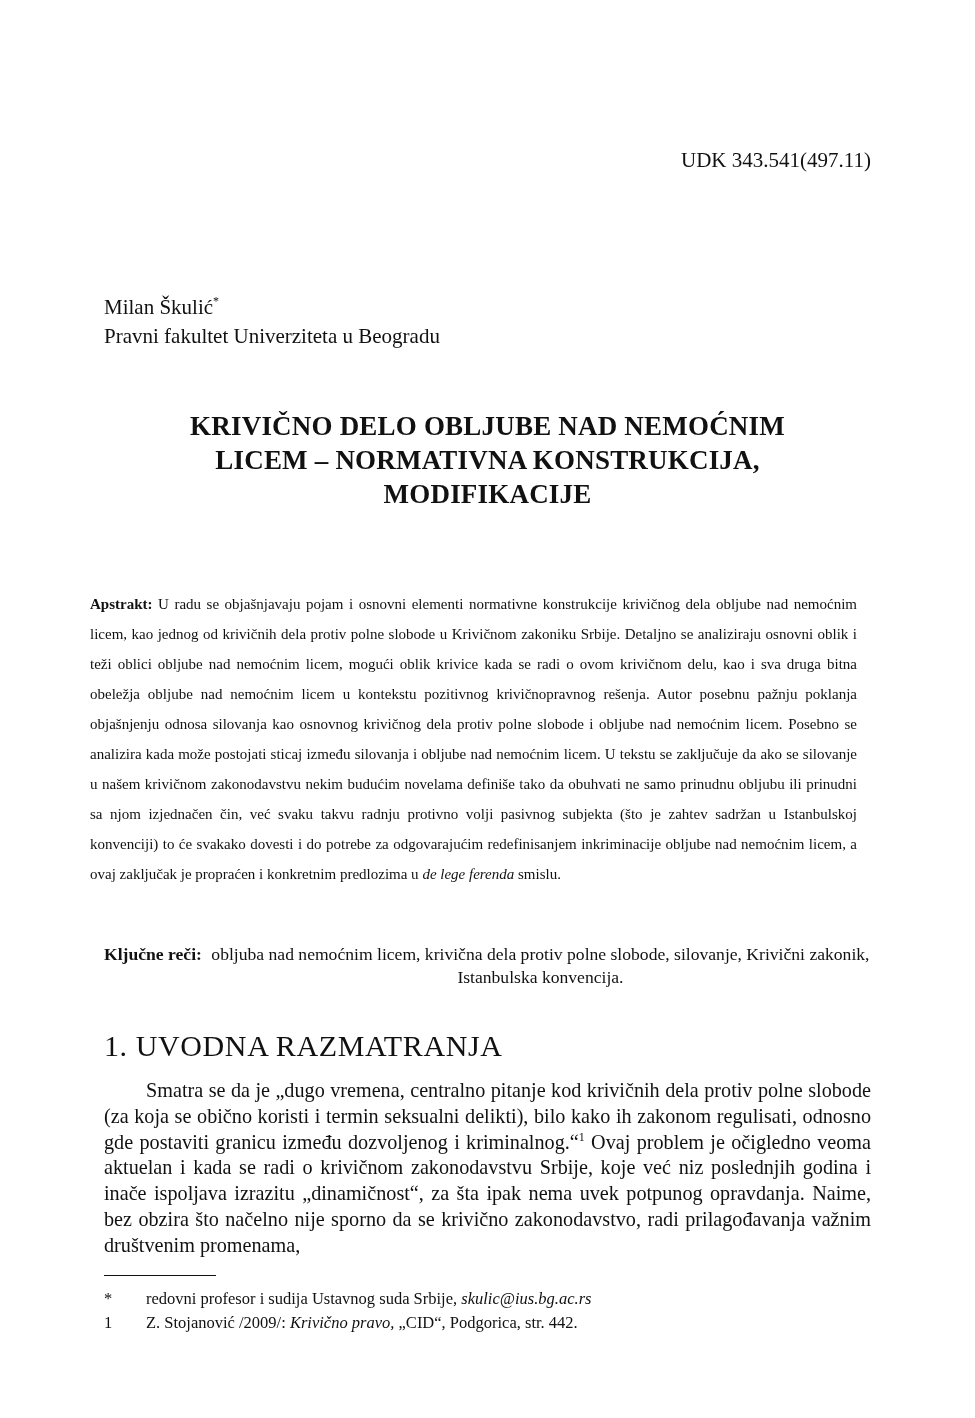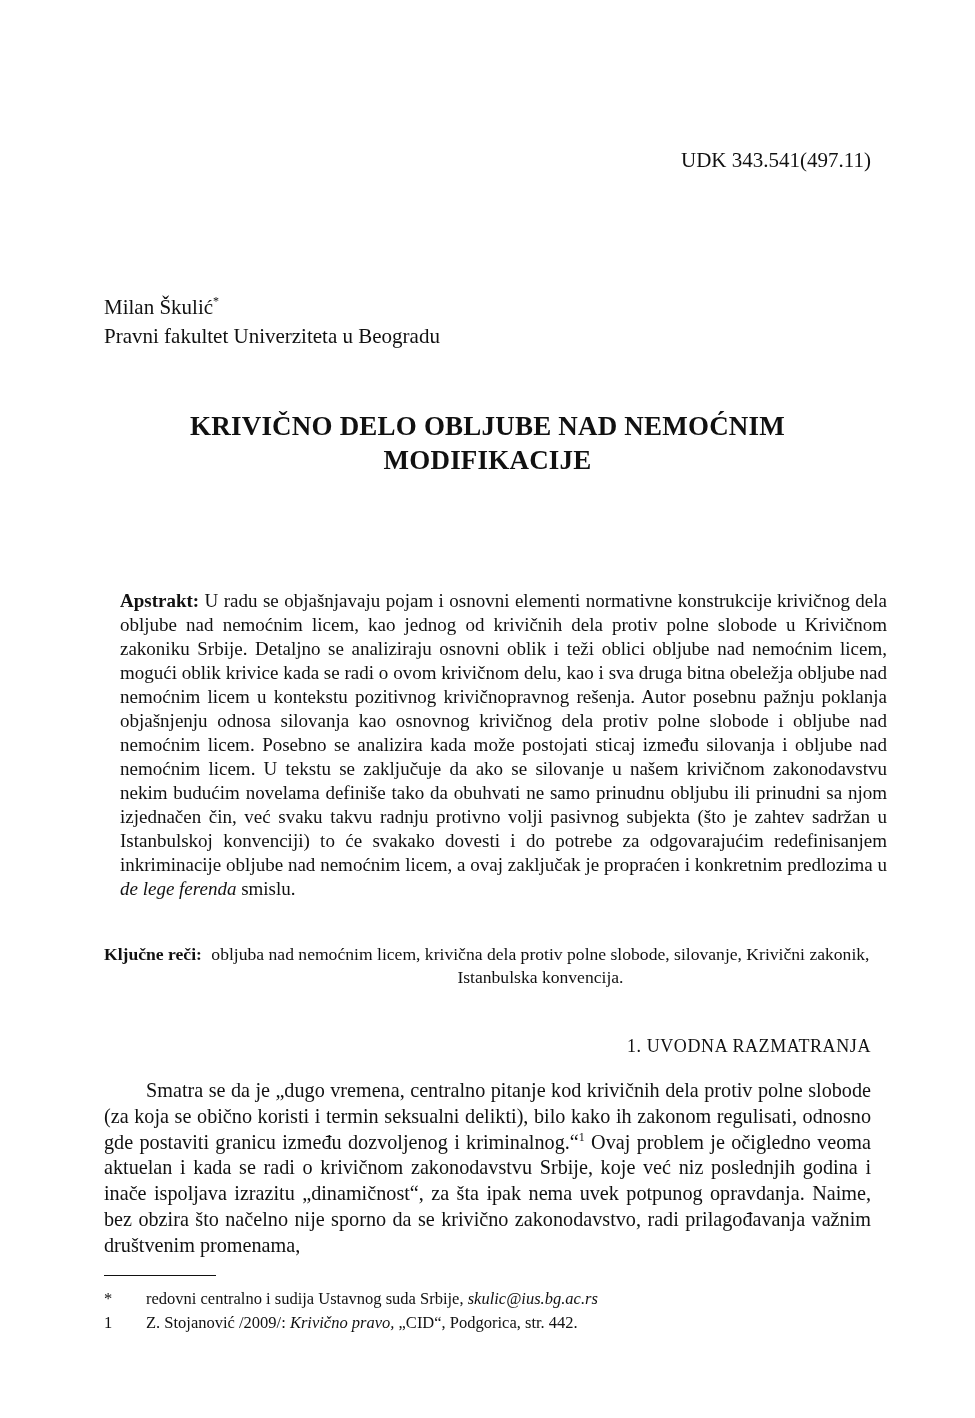--- a/index.html
+++ b/index.html
@@ -18,35 +18,35 @@
     font-size: 21px; line-height: 29px;
   }
   .author .name { }
   .author sup { font-size: 12px; vertical-align: 9px; font-style: normal; }
   .title {
     position: absolute; left: 104px; width: 767px; top: 409px; text-align: center;
     font-size: 27px; line-height: 34px; font-weight: bold; letter-spacing: 0.2px;
   }
   .title div { white-space: nowrap; }
   .abstract {
-    position: absolute; left: 120px; width: 767px; top: 589px;
-    font-size: 19px; line-height: 24px; text-align: justify;
+    position: absolute; left: 90px; width: 767px; top: 589px;
+    font-size: 15px; line-height: 30px; text-align: justify;
   }
   .abstract b { font-weight: bold; }
   .keywords {
     position: absolute; left: 104px; width: 767px; top: 943px;
     font-size: 17.6px; line-height: 23.2px;
     display: flex;
     text-align: center;
   }
   .keywords .kw-label { font-weight: bold; white-space: nowrap; margin-right: 8px; }
   .keywords .kw-text { flex: 1; }
   .section {
-    position: absolute; left: 104px; width: 767px; top: 1031px; text-align: right;
-    font-size: 18px; line-height: 30px; letter-spacing: 0.6px;
+    position: absolute; left: 104px; width: 767px; top: 1031px; text-align: left;
+    font-size: 30px; line-height: 30px; letter-spacing: 0.6px;
   }
   .body-text {
     position: absolute; left: 104px; width: 767px; top: 1078px;
     font-size: 20.2px; line-height: 25.8px; text-align: justify;
     text-indent: 42px;
   }
   .body-text sup { font-size: 12px; vertical-align: 8px; line-height: 0; }
   .fn-rule {
     position: absolute; left: 104px; top: 1275px; width: 112px; height: 0;
     border-top: 1.5px solid #111111;
@@ -66,38 +66,39 @@
   <div>UDK 343.541(497.11)</div>
 </div>
 
 <div class="author">
   <div><span class="name">Milan Škulić</span><sup>*</sup></div>
   <div>Pravni fakultet Univerziteta u Beogradu</div>
 </div>
 
 <div class="title">
   <div>KRIVIČNO DELO OBLJUBE NAD NEMOĆNIM</div>
+  <div>LICEM – NORMATIVNA KONSTRUKCIJA,</div>
   <div>MODIFIKACIJE</div>
 </div>
 
 <div class="abstract"><b>Apstrakt:</b><span> U radu se objašnjavaju pojam i osnovni elementi normativne konstrukcije krivičnog dela obljube nad nemoćnim licem, kao jednog od krivičnih dela protiv polne slobode u Krivičnom zakoniku Srbije. Detaljno se analiziraju osnovni oblik i teži oblici obljube nad nemoćnim licem, mogući oblik krivice kada se radi o ovom krivičnom delu, kao i sva druga bitna obeležja obljube nad nemoćnim licem u kontekstu pozitivnog krivičnopravnog rešenja. Autor posebnu pažnju poklanja objašnjenju odnosa silovanja kao osnovnog krivičnog dela protiv polne slobode i obljube nad nemoćnim licem. Posebno se analizira kada može postojati sticaj između silovanja i obljube nad nemoćnim licem. U tekstu se zaključuje da ako se silovanje u našem krivičnom zakonodavstvu nekim budućim novelama definiše tako da obuhvati ne samo prinudnu obljubu ili prinudni sa njom izjednačen čin, već svaku takvu radnju protivno volji pasivnog subjekta (što je zahtev sadržan u Istanbulskoj konvenciji) to će svakako dovesti i do potrebe za odgovarajućim redefinisanjem inkriminacije obljube nad nemoćnim licem, a ovaj zaključak je propraćen i konkretnim predlozima u </span><i>de lege ferenda</i><span> smislu.</span></div>
 
 <div class="keywords">
   <span class="kw-label">Ključne reči:</span>
   <span class="kw-text">obljuba nad nemoćnim licem, krivična dela protiv polne slobode, silovanje, Krivični zakonik, Istanbulska konvencija.</span>
 </div>
 
 <div class="section">1. UVODNA RAZMATRANJA</div>
 
 <div class="body-text"><span>Smatra se da je „dugo vremena, centralno pitanje kod krivičnih dela protiv polne slobode (za koja se obično koristi i termin seksualni delikti), bilo kako ih zakonom regulisati, odnosno gde postaviti granicu između dozvoljenog i kriminalnog.“</span><sup>1</sup><span> Ovaj problem je očigledno veoma aktuelan i kada se radi o krivičnom zakonodavstvu Srbije, koje već niz poslednjih godina i inače ispoljava izrazitu „dinamičnost“, za šta ipak nema uvek potpunog opravdanja. Naime, bez obzira što načelno nije sporno da se krivično zakonodavstvo, radi prilagođavanja važnim društvenim promenama,</span></div>
 
 <div class="fn-rule"></div>
 
 <div class="footnotes">
   <div class="fn">
     <span class="mark">*</span>
-    <span><span>redovni centralno i sudija Ustavnog suda Srbije, </span><i>skulic@ius.bg.ac.rs</i><span></span></span>
+    <span><span>redovni profesor i sudija Ustavnog suda Srbije, </span><i>skulic@ius.bg.ac.rs</i><span></span></span>
   </div>
   <div class="fn">
     <span class="mark">1</span>
     <span><span>Z. Stojanović /2009/: </span><i>Krivično pravo,</i><span> „CID“, Podgorica, str. 442.</span></span>
   </div>
 </div>
 
 </body></html>

